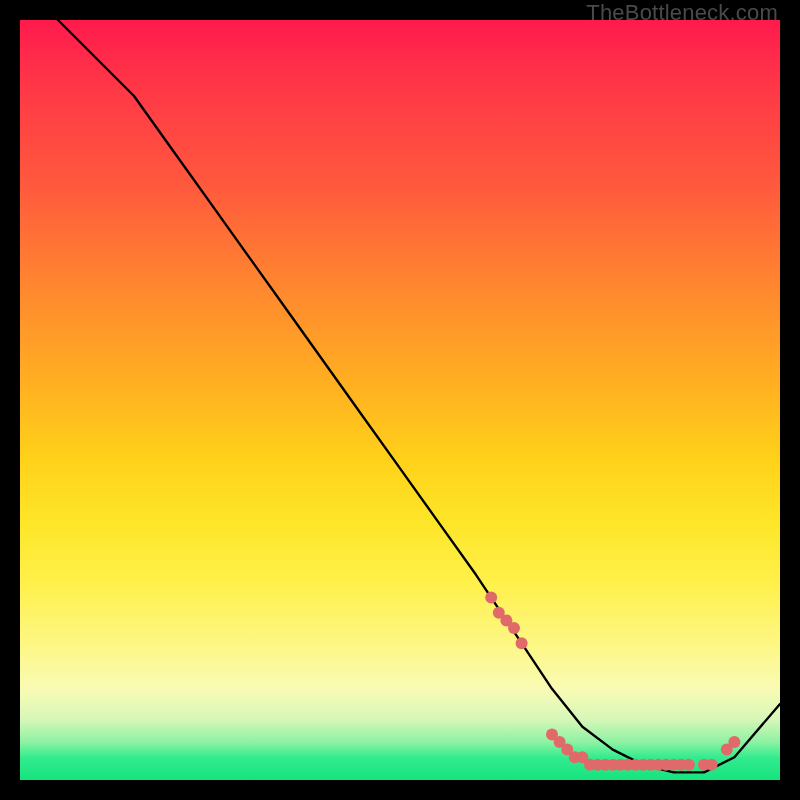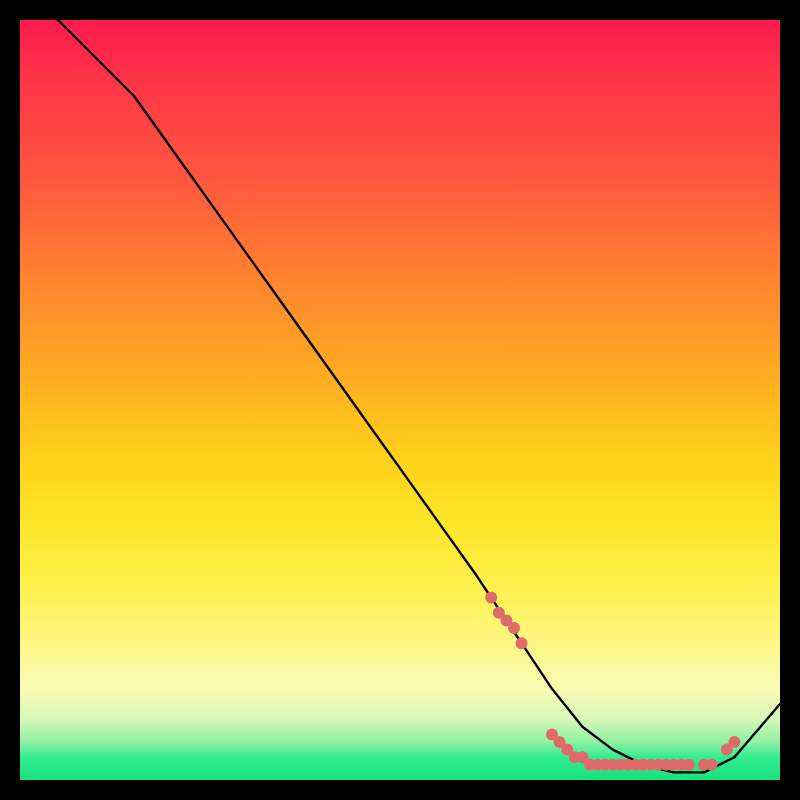--- a/index.html
+++ b/index.html
@@ -57,20 +57,21 @@
     top: 0;
     width: 760px;
     height: 760px;
     overflow: visible;
   }
 </style>
 </head>
 <body>
 
 <div class="stage">
+  <div class="attrib">TheBottleneck.com</div>
 
   <div class="plot">
     <svg class="curve" viewBox="0 0 760 760" preserveAspectRatio="none">
       <path fill="none" stroke="#000" stroke-width="2.4" stroke-linecap="round" stroke-linejoin="round" d="M38.0 0.0 L76.0 38.0 L114.0 76.0 L152.0 129.2 L190.0 182.4 L228.0 235.6 L266.0 288.8 L304.0 342.0 L342.0 395.2 L380.0 448.4 L418.0 501.6 L456.0 554.8 L471.2 577.6 L501.6 623.2 L532.0 668.8 L562.4 706.8 L592.8 729.6 L623.2 744.8 L653.6 752.4 L684.0 752.4 L714.4 737.2 L760.0 684.0"></path>
       <g>
           <circle cx="471.2" cy="577.6" r="6" fill="#e06a6a"></circle>
           <circle cx="478.8" cy="592.8" r="6" fill="#e06a6a"></circle>
           <circle cx="486.4" cy="600.4" r="6" fill="#e06a6a"></circle>
           <circle cx="494.0" cy="608.0" r="6" fill="#e06a6a"></circle>
           <circle cx="501.6" cy="623.2" r="6" fill="#e06a6a"></circle>

